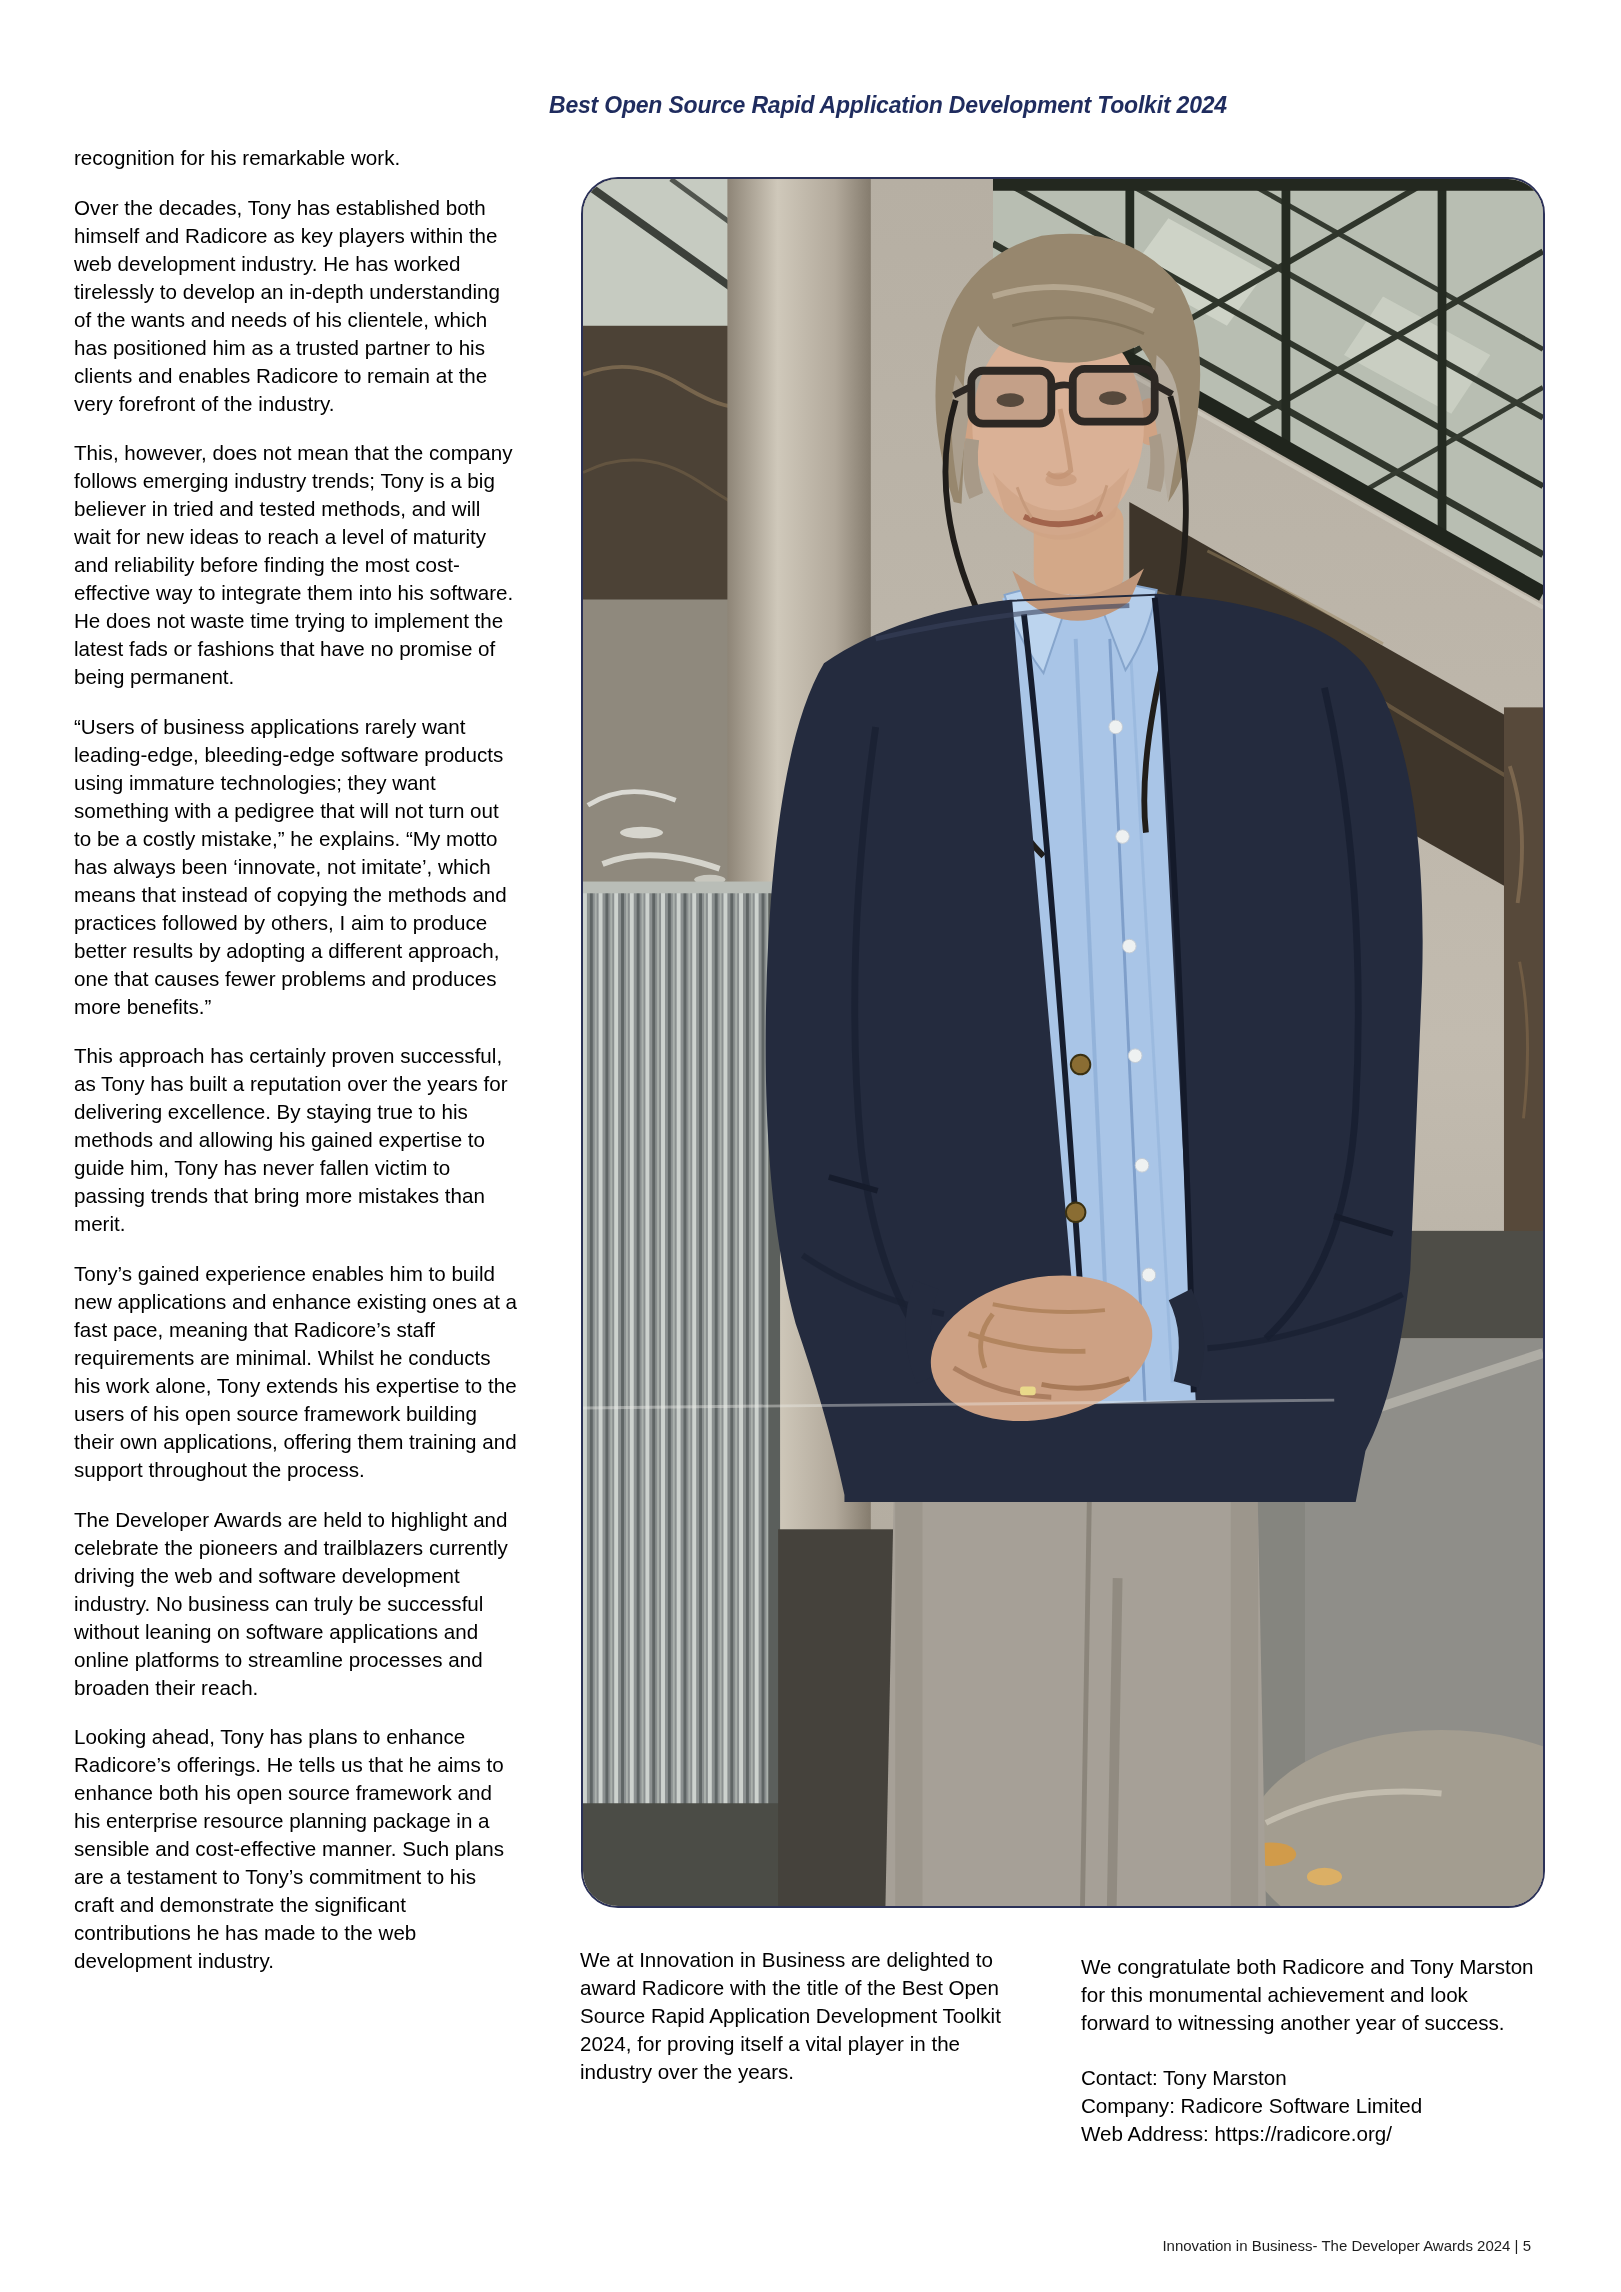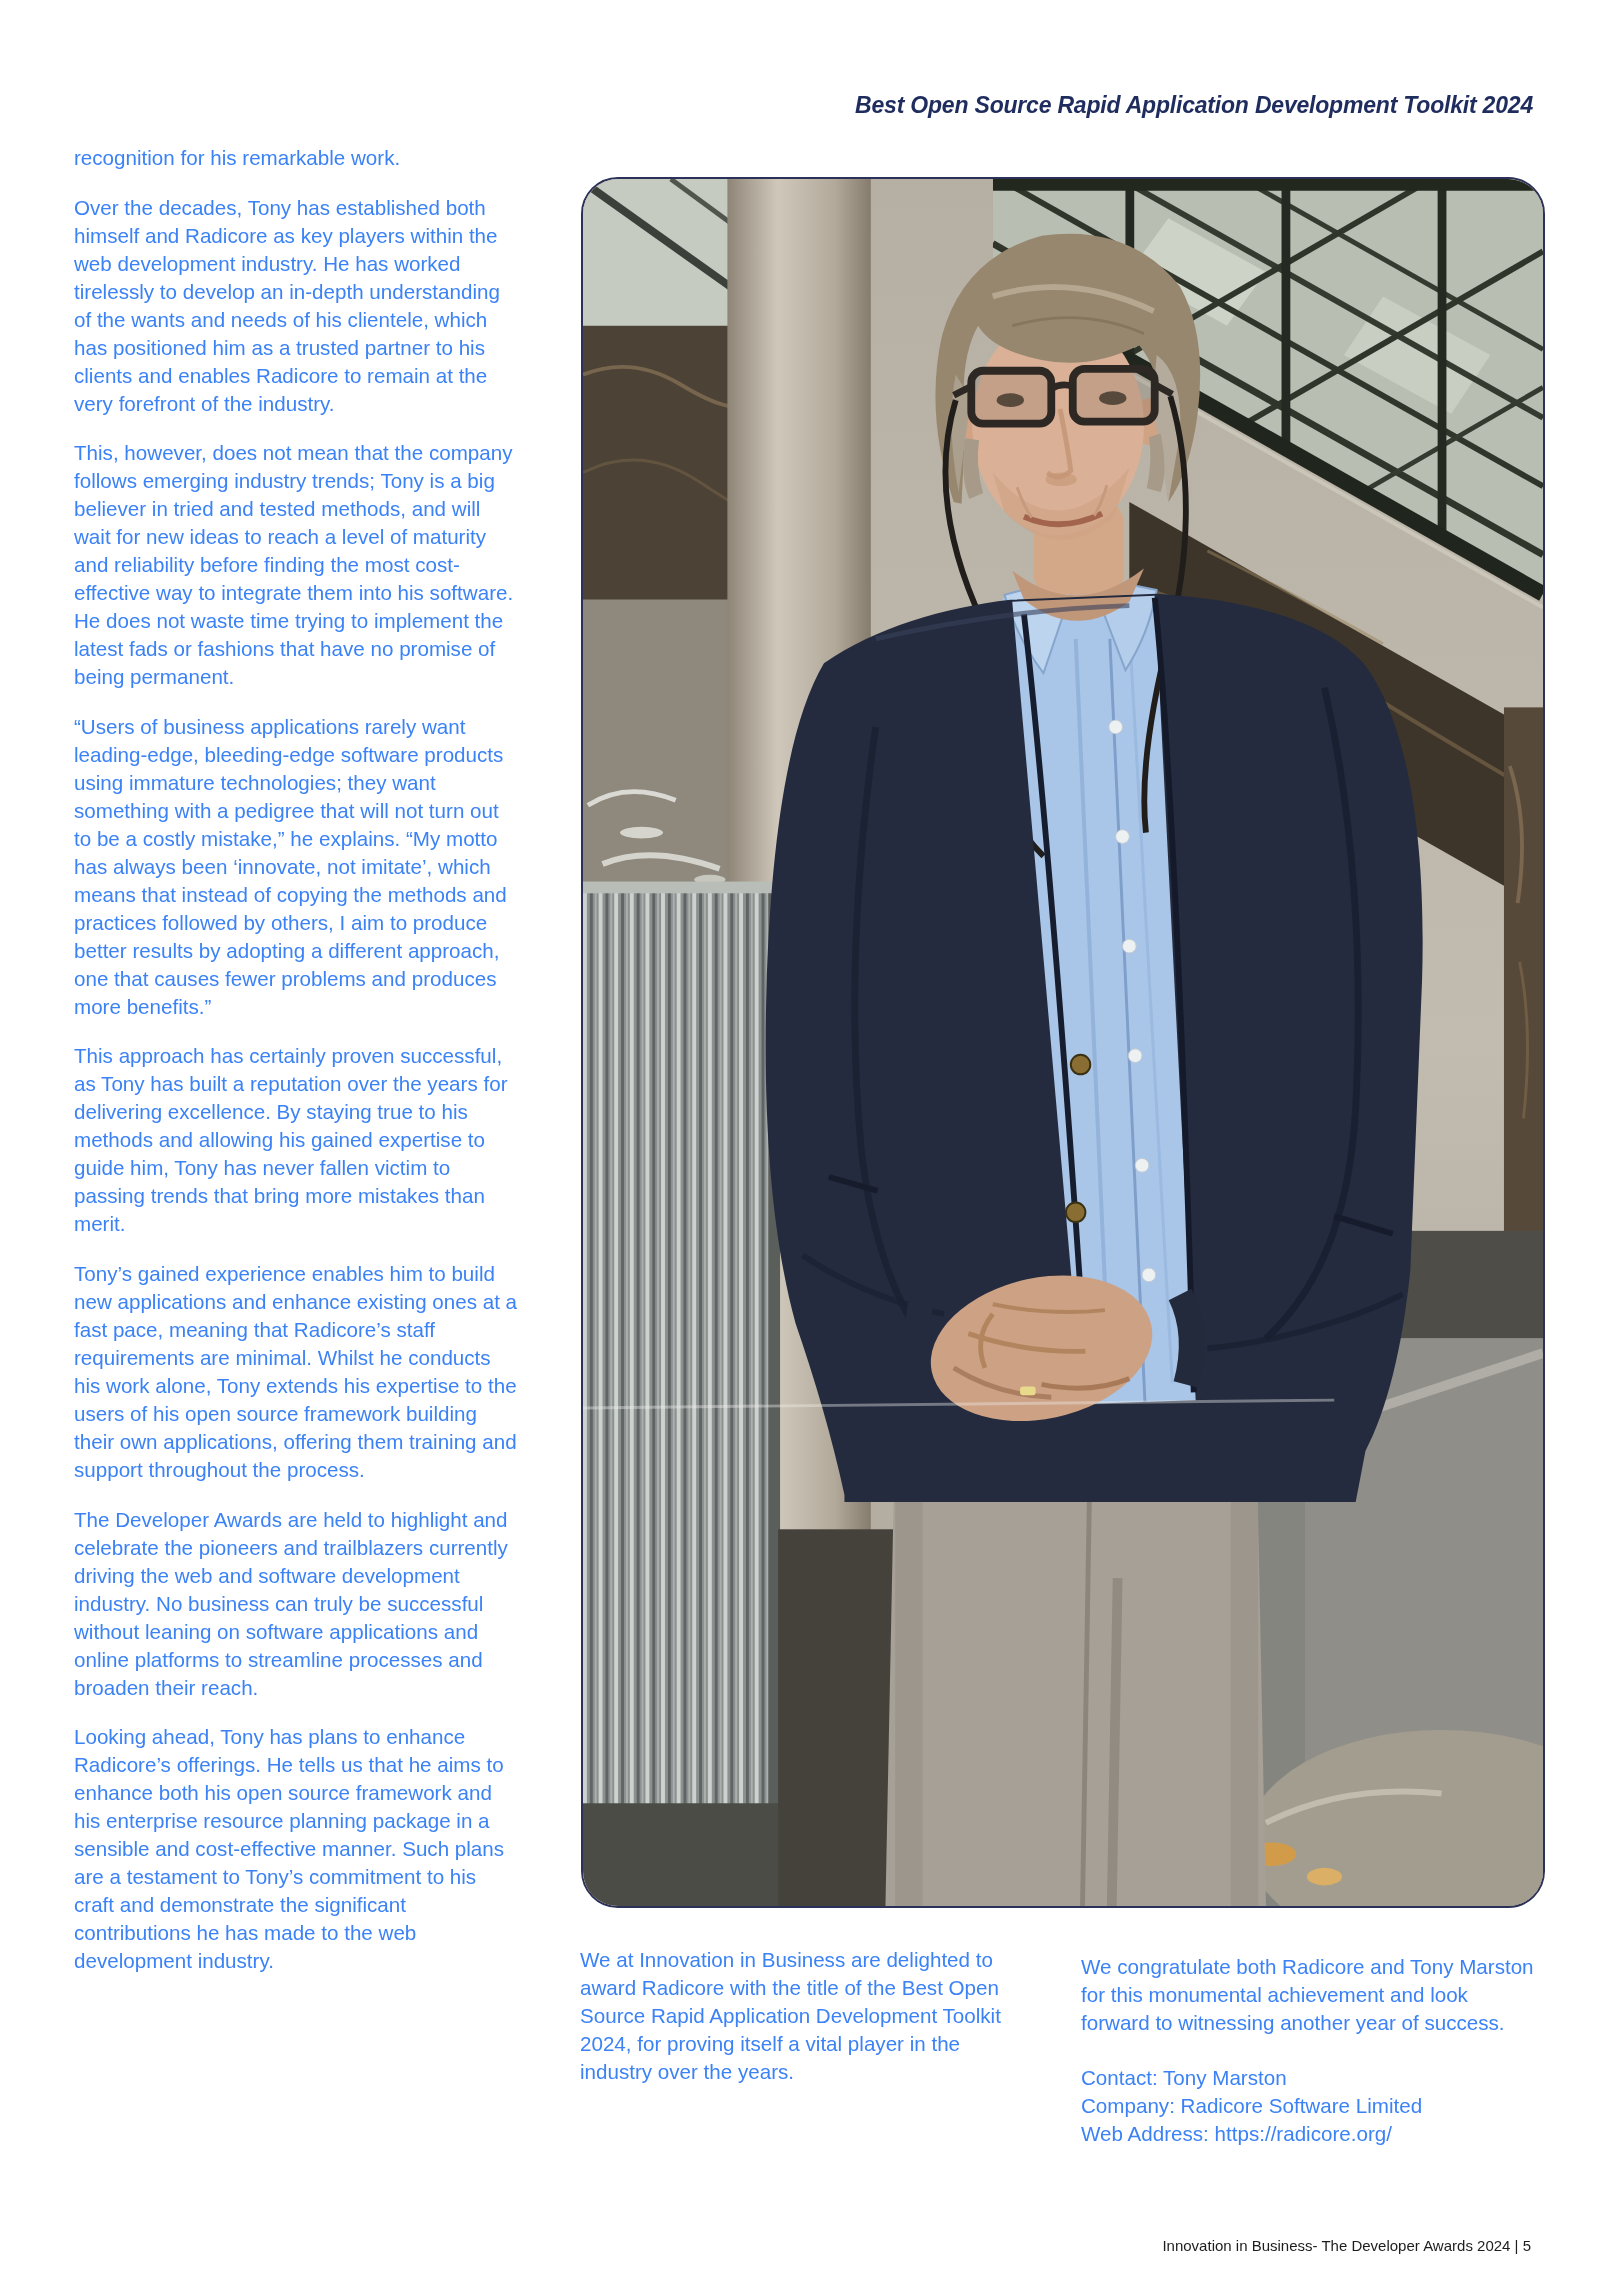--- a/index.html
+++ b/index.html
@@ -5,25 +5,24 @@
   html,body{margin:0;padding:0;background:#ffffff;}
   .page{
     position:relative;
     width:1621px;height:2293px;
     background:#ffffff;
     font-family:"Liberation Sans", sans-serif;
     overflow:hidden;
   }
   .header-title{
     position:absolute;top:92px;right:88px;left:549px;
-    text-align:right;
     font-size:23px;font-weight:700;font-style:italic;
     color:#1f2c5e;letter-spacing:-0.2px;
   }
-  .body-text{color:#3b82f6;font-size:20.6px;line-height:28px;}
+  .body-text{color:#000000;font-size:20.6px;line-height:28px;}
   .body-text p{margin:0 0 21.6px 0;}
   .left-col{position:absolute;left:74px;top:144px;width:446px;}
   .mid-col{position:absolute;left:580px;top:1946px;width:423px;}
   .right-col{position:absolute;left:1081px;top:1946px;width:461px;margin-top:7px;}
   .contact-block{margin-top:26.5px;}
   .cline{display:block;}
   .photo{
     position:absolute;left:581px;top:177px;margin:0;
     width:964px;height:1731px;
     border:2.9px solid #2b3158;border-radius:37px;

